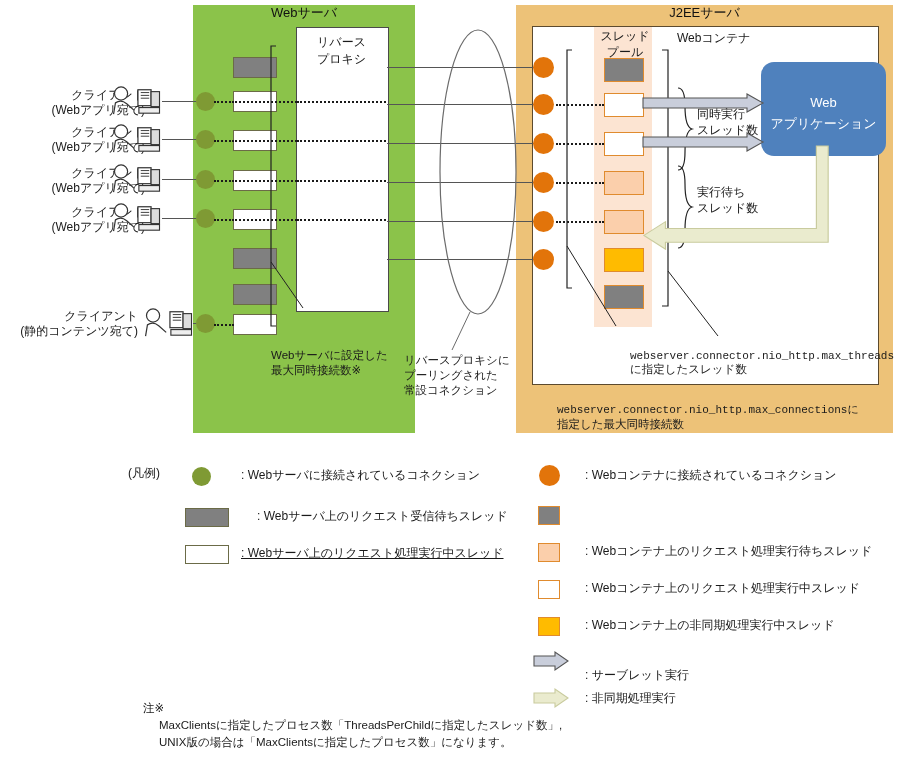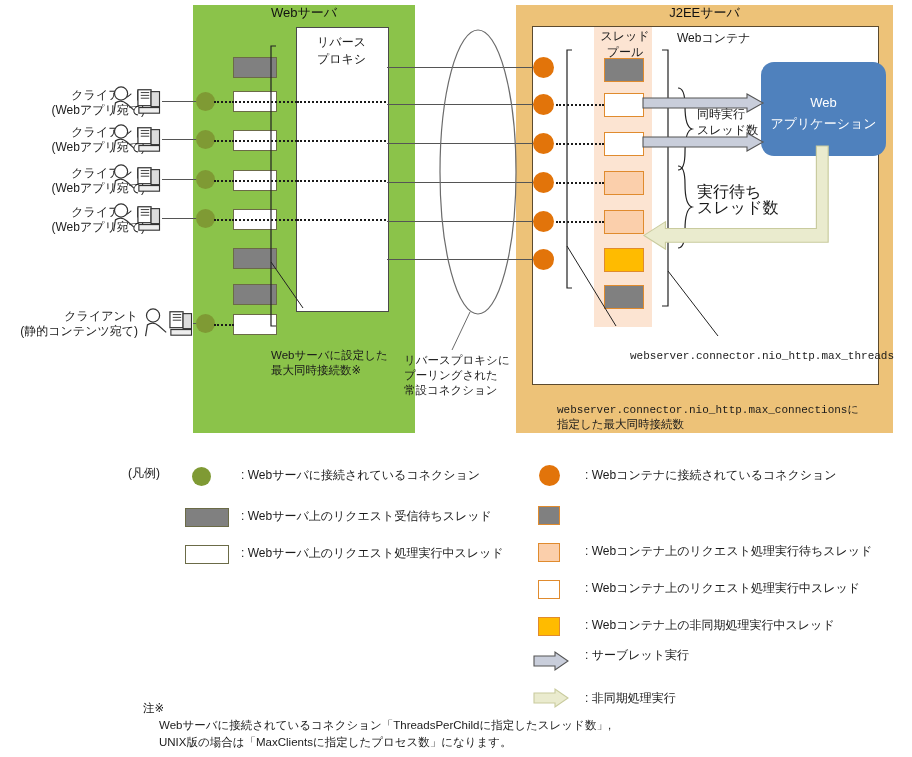--- a/index.html
+++ b/index.html
@@ -261,21 +261,21 @@
   <path d="M2 2 Q9 2 9 20 Q9 41 16 43 Q9 45 9 66 Q9 84 2 84" fill="none" stroke="#222" stroke-width="1.2"></path>
 </svg>
 <div class="abs anno" style="left:697px;top:106px;font-size:12px;line-height:16px;">
   <div>同時実行</div>
   <div>スレッド数</div>
 </div>
 
 <svg class="abs" style="left:676px;top:164px;" width="18" height="86">
   <path d="M2 2 Q9 2 9 20 Q9 41 16 43 Q9 45 9 66 Q9 84 2 84" fill="none" stroke="#222" stroke-width="1.2"></path>
 </svg>
-<div class="abs anno" style="left:697px;top:184px;font-size:16px;line-height:16px;">
+<div class="abs anno" style="left:697px;top:184px;font-size:12px;line-height:16px;">
   <div>実行待ち</div>
   <div>スレッド数</div>
 </div>
 
 <div class="abs" style="left:761px;top:62px;width:125px;height:94px;background:#4F81BD;border-radius:13px;"></div>
 <div class="abs" style="left:761px;top:92px;width:125px;text-align:center;font-size:13px;line-height:21px;color:#fff;">
   <div>Web</div>
   <div>アプリケーション</div>
 </div>
 
@@ -285,62 +285,63 @@
 <svg class="abs" style="left:643px;top:133px;" width="125" height="22">
   <path d="M0 4 L104 4 L104 0 L120 9 L104 18 L104 14 L0 14 Z" fill="#C9CEDB" stroke="#555" stroke-width="1.1"></path>
 </svg>
 
 <svg class="abs" style="left:640px;top:150px;" width="190" height="118">
   <path d="M180 0 L180 96 L26 96 L26 88 L4 104 L26 120 L26 112 L192 112 L192 0 Z" transform="translate(0,-4) scale(0.98,0.86)" fill="#EAEBCE" stroke="#C9CB9E" stroke-width="1.2"></path>
 </svg>
 
 <div class="abs" style="left:630px;top:350px;">
   <div class="mono">webserver.connector.nio_http.max_threads</div>
+  <div class="anno">に指定したスレッド数</div>
 </div>
 
 <div class="abs" style="left:557px;top:402px;">
   <div class="mono">webserver.connector.nio_http.max_connectionsに</div>
   <div class="anno">指定した最大同時接続数</div>
 </div>
 
 <div class="abs" id="legend">
 
   <div class="legend-title" style="left:128px;top:10px;">(凡例)</div>
 
   <div class="abs gcircle" style="left:192px;top:12px;"></div>
   <div class="lg-text" style="left:241px;top:12px;">: Webサーバに接続されているコネクション</div>
 
   <div class="lg-sq" style="left:185px;top:53px;background:#808080;"></div>
-  <div class="lg-text" style="left:241px;top:53px;">: Webサーバ上のリクエスト受信待ちスレッド</div>
+  <div class="lg-text" style="left:257px;top:53px;">: Webサーバ上のリクエスト受信待ちスレッド</div>
 
   <div class="lg-sq" style="left:185px;top:90px;background:#ffffff;"></div>
-  <div class="lg-text" style="left:241px;top:90px;">: Webサーバ上のリクエスト処理実行中スレッド</div>
+  <div class="lg-text" style="left:241px;top:90px;text-decoration:underline;">: Webサーバ上のリクエスト処理実行中スレッド</div>
 
   <div class="abs ocircle" style="left:539px;top:10px;"></div>
   <div class="lg-text" style="left:585px;top:12px;">: Webコンテナに接続されているコネクション</div>
 
   <div class="lg-sq2" style="left:538px;top:51px;background:#808080;border:1.3px solid #E08B2E;"></div>
 
   <div class="lg-sq2" style="left:538px;top:88px;background:#FBCFAB;border:1.3px solid #E08B2E;"></div>
   <div class="lg-text" style="left:585px;top:88px;">: Webコンテナ上のリクエスト処理実行待ちスレッド</div>
 
   <div class="lg-sq2" style="left:538px;top:125px;background:#ffffff;border:1.3px solid #E08B2E;"></div>
   <div class="lg-text" style="left:585px;top:125px;">: Webコンテナ上のリクエスト処理実行中スレッド</div>
 
   <div class="lg-sq2" style="left:538px;top:162px;background:#FFBB00;border:1.3px solid #E08B2E;"></div>
   <div class="lg-text" style="left:585px;top:162px;">: Webコンテナ上の非同期処理実行中スレッド</div>
 
   <svg class="abs" style="left:534px;top:196px;" width="36" height="20">
     <path d="M0 5 L21 5 L21 1 L34 10 L21 19 L21 15 L0 15 Z" fill="#C9CEDB" stroke="#555" stroke-width="1.1"></path>
   </svg>
-  <div class="lg-text" style="left:585px;top:192px;">: サーブレット実行</div>
+  <div class="lg-text" style="left:585px;top:212px;">: サーブレット実行</div>
 
   <svg class="abs" style="left:534px;top:233px;" width="36" height="20">
     <path d="M0 5 L21 5 L21 1 L34 10 L21 19 L21 15 L0 15 Z" fill="#EAEBCE" stroke="#C9CB9E" stroke-width="1.1"></path>
   </svg>
   <div class="lg-text" style="left:585px;top:235px;">: 非同期処理実行</div>
 </div>
 
 <div class="abs" id="footnote">
   <div>注※</div>
-  <div style="padding-left:16px;">Webサーバに接続されているコネクション「ThreadsPerChildに指定したスレッド数」,</div>
+  <div style="padding-left:16px;">MaxClientsに指定したプロセス数「ThreadsPerChildに指定したスレッド数」,</div>
   <div style="padding-left:16px;">UNIX版の場合は「MaxClientsに指定したプロセス数」になります。</div>
 </div>
 
 </body></html>

